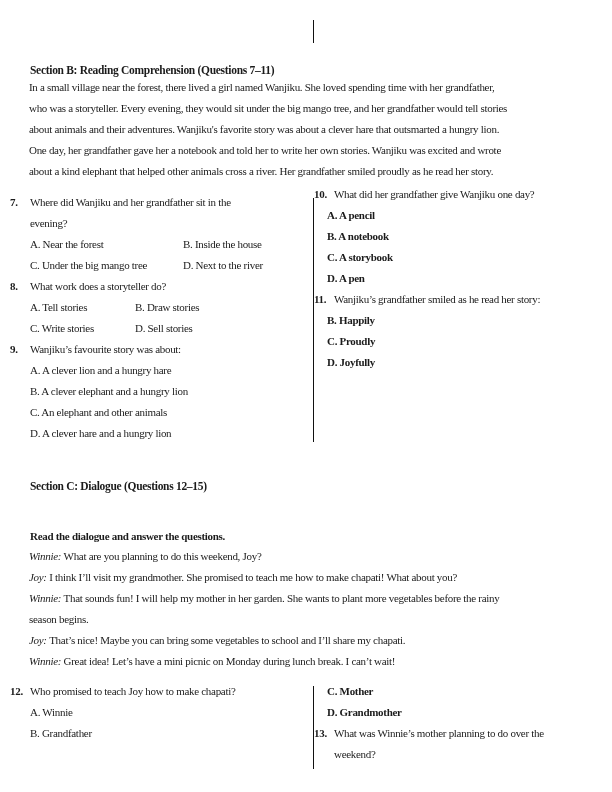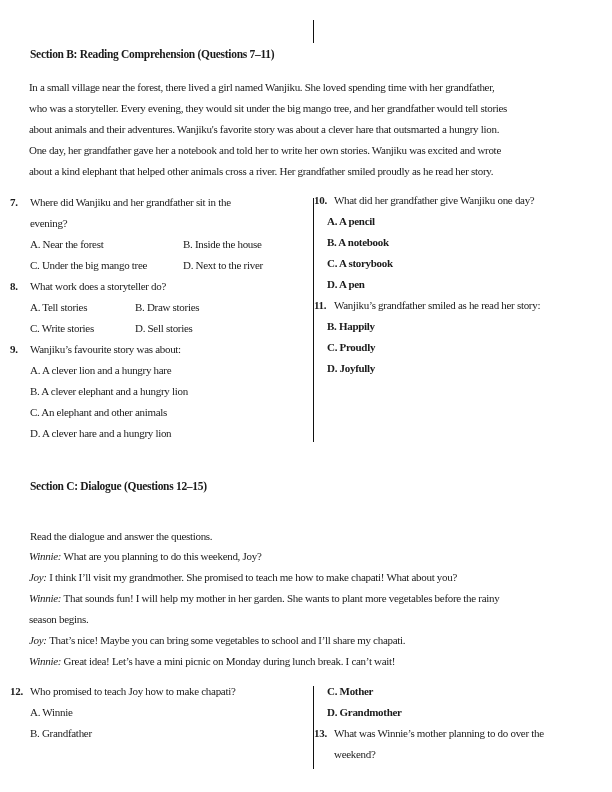--- a/index.html
+++ b/index.html
@@ -14,34 +14,34 @@
     letter-spacing: -0.3px;
     color: #1b1b1b;
     overflow: hidden;
   }
   .vline { position: absolute; width: 1px; background: #111111; }
   .vline.top-mark   { left: 313px; top: 20px;  height: 23px; }
   .vline.qb-divider { left: 313px; top: 198px; height: 244px; }
   .vline.qc-divider { left: 313px; top: 686px; height: 83px; }
 
   .heading { position: absolute; left: 30px; font-weight: bold; font-size: 11.5px; white-space: nowrap; }
-  .heading.sec-b { top: 44px; text-align: right; }
+  .heading.sec-b { top: 60px; text-align: right; }
   .heading.sec-c { top: 476px; }
-  .instruction { position: absolute; left: 30px; top: 526px; font-weight: normal; font-size: 11px; white-space: nowrap; }
+  .instruction { position: absolute; left: 30px; top: 526px; font-weight: bold; font-size: 11px; white-space: nowrap; }
 
   .passage { position: absolute; left: 29px; top: 77px; width: 578px; }
   .passage .pline { white-space: nowrap; }
 
   .dialogue { position: absolute; left: 29px; top: 546px; width: 578px; }
   .dialogue .dline { white-space: nowrap; }
   .dialogue i { font-style: italic; }
 
   .qcol { position: absolute; }
   .qcol.qb-left  { left: 10px;  top: 192px; width: 298px; }
-  .qcol.qb-right { left: 314px; top: 190px; width: 284px; }
+  .qcol.qb-right { left: 314px; top: 184px; width: 284px; }
   .qcol.qc-left  { left: 10px;  top: 681px; width: 298px; }
   .qcol.qc-right { left: 314px; top: 681px; width: 284px; }
 
   .q { position: relative; padding-left: 20px; }
   .qnum { position: absolute; left: 0; top: 0; font-weight: bold; }
   .qtext { }
   .optlist .opt { display: block; }
   .opts-grid { display: grid; }
   .opts-grid.wide   { grid-template-columns: 153px auto; }
   .opts-grid.narrow { grid-template-columns: 105px auto; }

